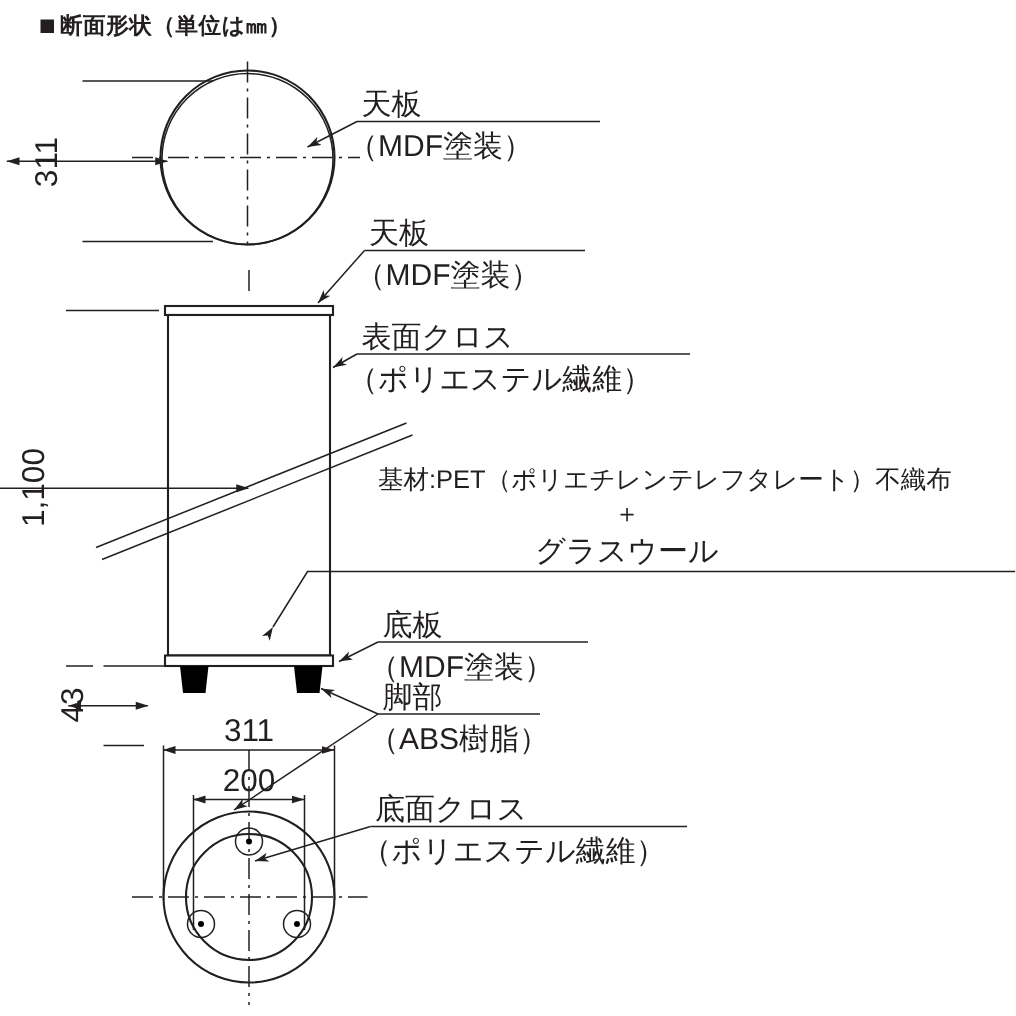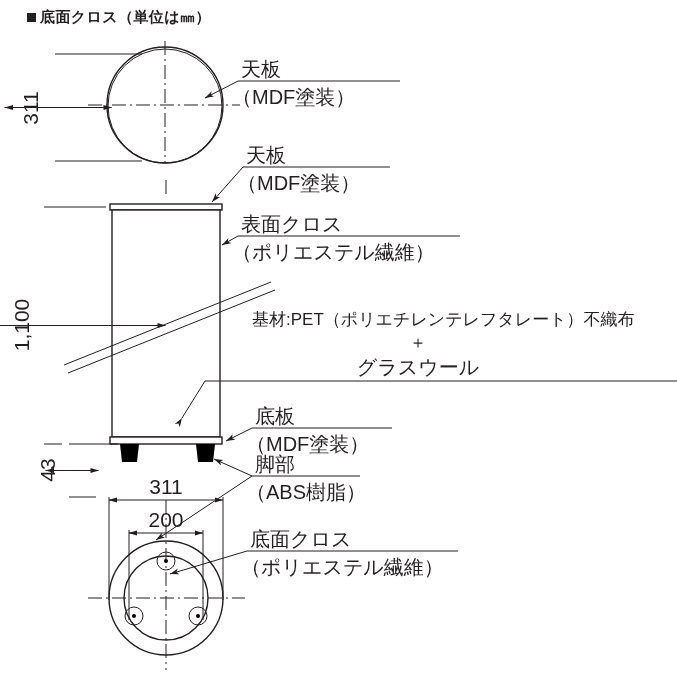--- a/index.html
+++ b/index.html
@@ -76,21 +76,21 @@
   .nofill { fill: none; }
   .whitefill { fill: #ffffff; }
 </style>
 </head>
 <body>
 
 <div id="page">
 
   <div class="title-bar">
     <span class="title-marker"></span>
-    <span>底面クロス（単位は㎜）</span>
+    <span>断面形状（単位は㎜）</span>
   </div>
 
   <svg id="drawing" viewBox="0 0 677 677">
 
     <defs>
       <marker id="arrowEnd" markerWidth="10" markerHeight="10" refX="9" refY="3.2" orient="auto" markerUnits="userSpaceOnUse">
         <path d="M0,0.2 L9,3.2 L0,6.2 L2.4,3.2 Z" fill="#231f20"></path>
       </marker>
       <marker id="dimArrowR" markerWidth="9" markerHeight="8" refX="8.5" refY="3" orient="auto" markerUnits="userSpaceOnUse">
         <path d="M0,0.4 L8.5,3 L0,5.6 Z" fill="#231f20"></path>

